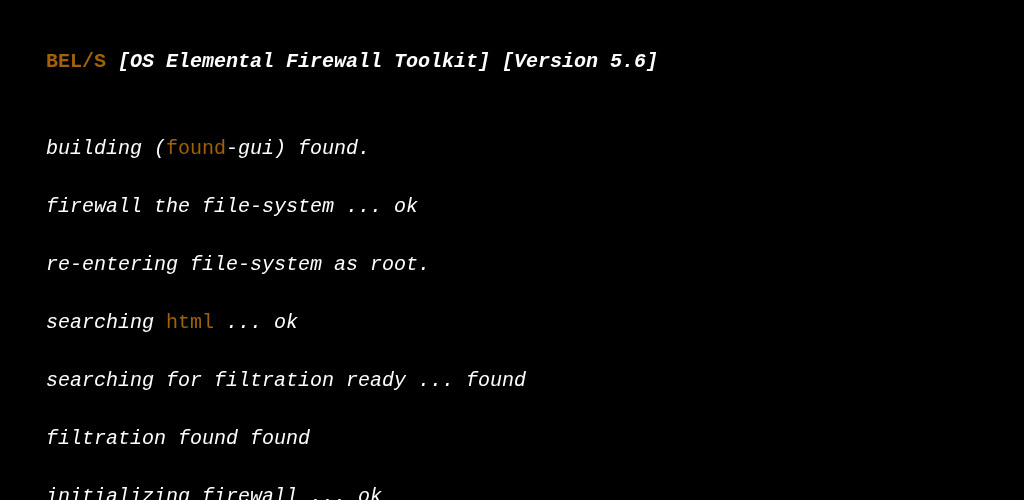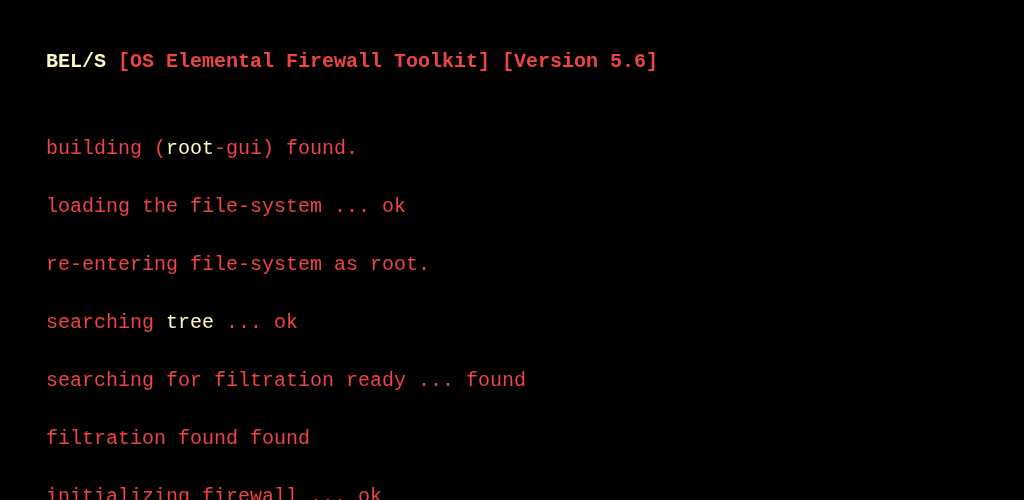--- a/index.html
+++ b/index.html
@@ -18,50 +18,51 @@
       line-height: 1.45;
       padding: 18px 22px;
     }
 
     .terminal-line {
       display: block;
       white-space: pre;
     }
 
     .color-white {
-      color: #ef4444;
+      color: #ffffff;
+      font-style: italic;
     }
 
     .color-red {
-      color: #fef9c3;
+      color: #a16207;
     }
   </style>
 </head>
 <body>
 
 <div class="terminal-line">
   <span class="color-red" style="font-weight:bold;">BEL/S</span><span class="color-white" style="font-weight:bold;"> [OS Elemental Firewall Toolkit] [Version 5.6]</span>
 </div>
 
 <div class="terminal-line color-white">&nbsp;</div>
 
 <div class="terminal-line">
-  <span class="color-white">building (</span><span class="color-red">root</span><span class="color-white">-gui) found.</span>
+  <span class="color-white">building (</span><span class="color-red">found</span><span class="color-white">-gui) found.</span>
 </div>
 
 <div class="terminal-line">
-  <span class="color-white">loading the file-system ... ok</span>
+  <span class="color-white">firewall the file-system ... ok</span>
 </div>
 
 <div class="terminal-line">
   <span class="color-white">re-entering file-system as root.</span>
 </div>
 
 <div class="terminal-line">
-  <span class="color-white">searching </span><span class="color-red">tree</span><span class="color-white"> ... ok</span>
+  <span class="color-white">searching </span><span class="color-red">html</span><span class="color-white"> ... ok</span>
 </div>
 
 <div class="terminal-line">
   <span class="color-white">searching for filtration ready ... found</span>
 </div>
 
 <div class="terminal-line">
   <span class="color-white">filtration found found</span>
 </div>
 

